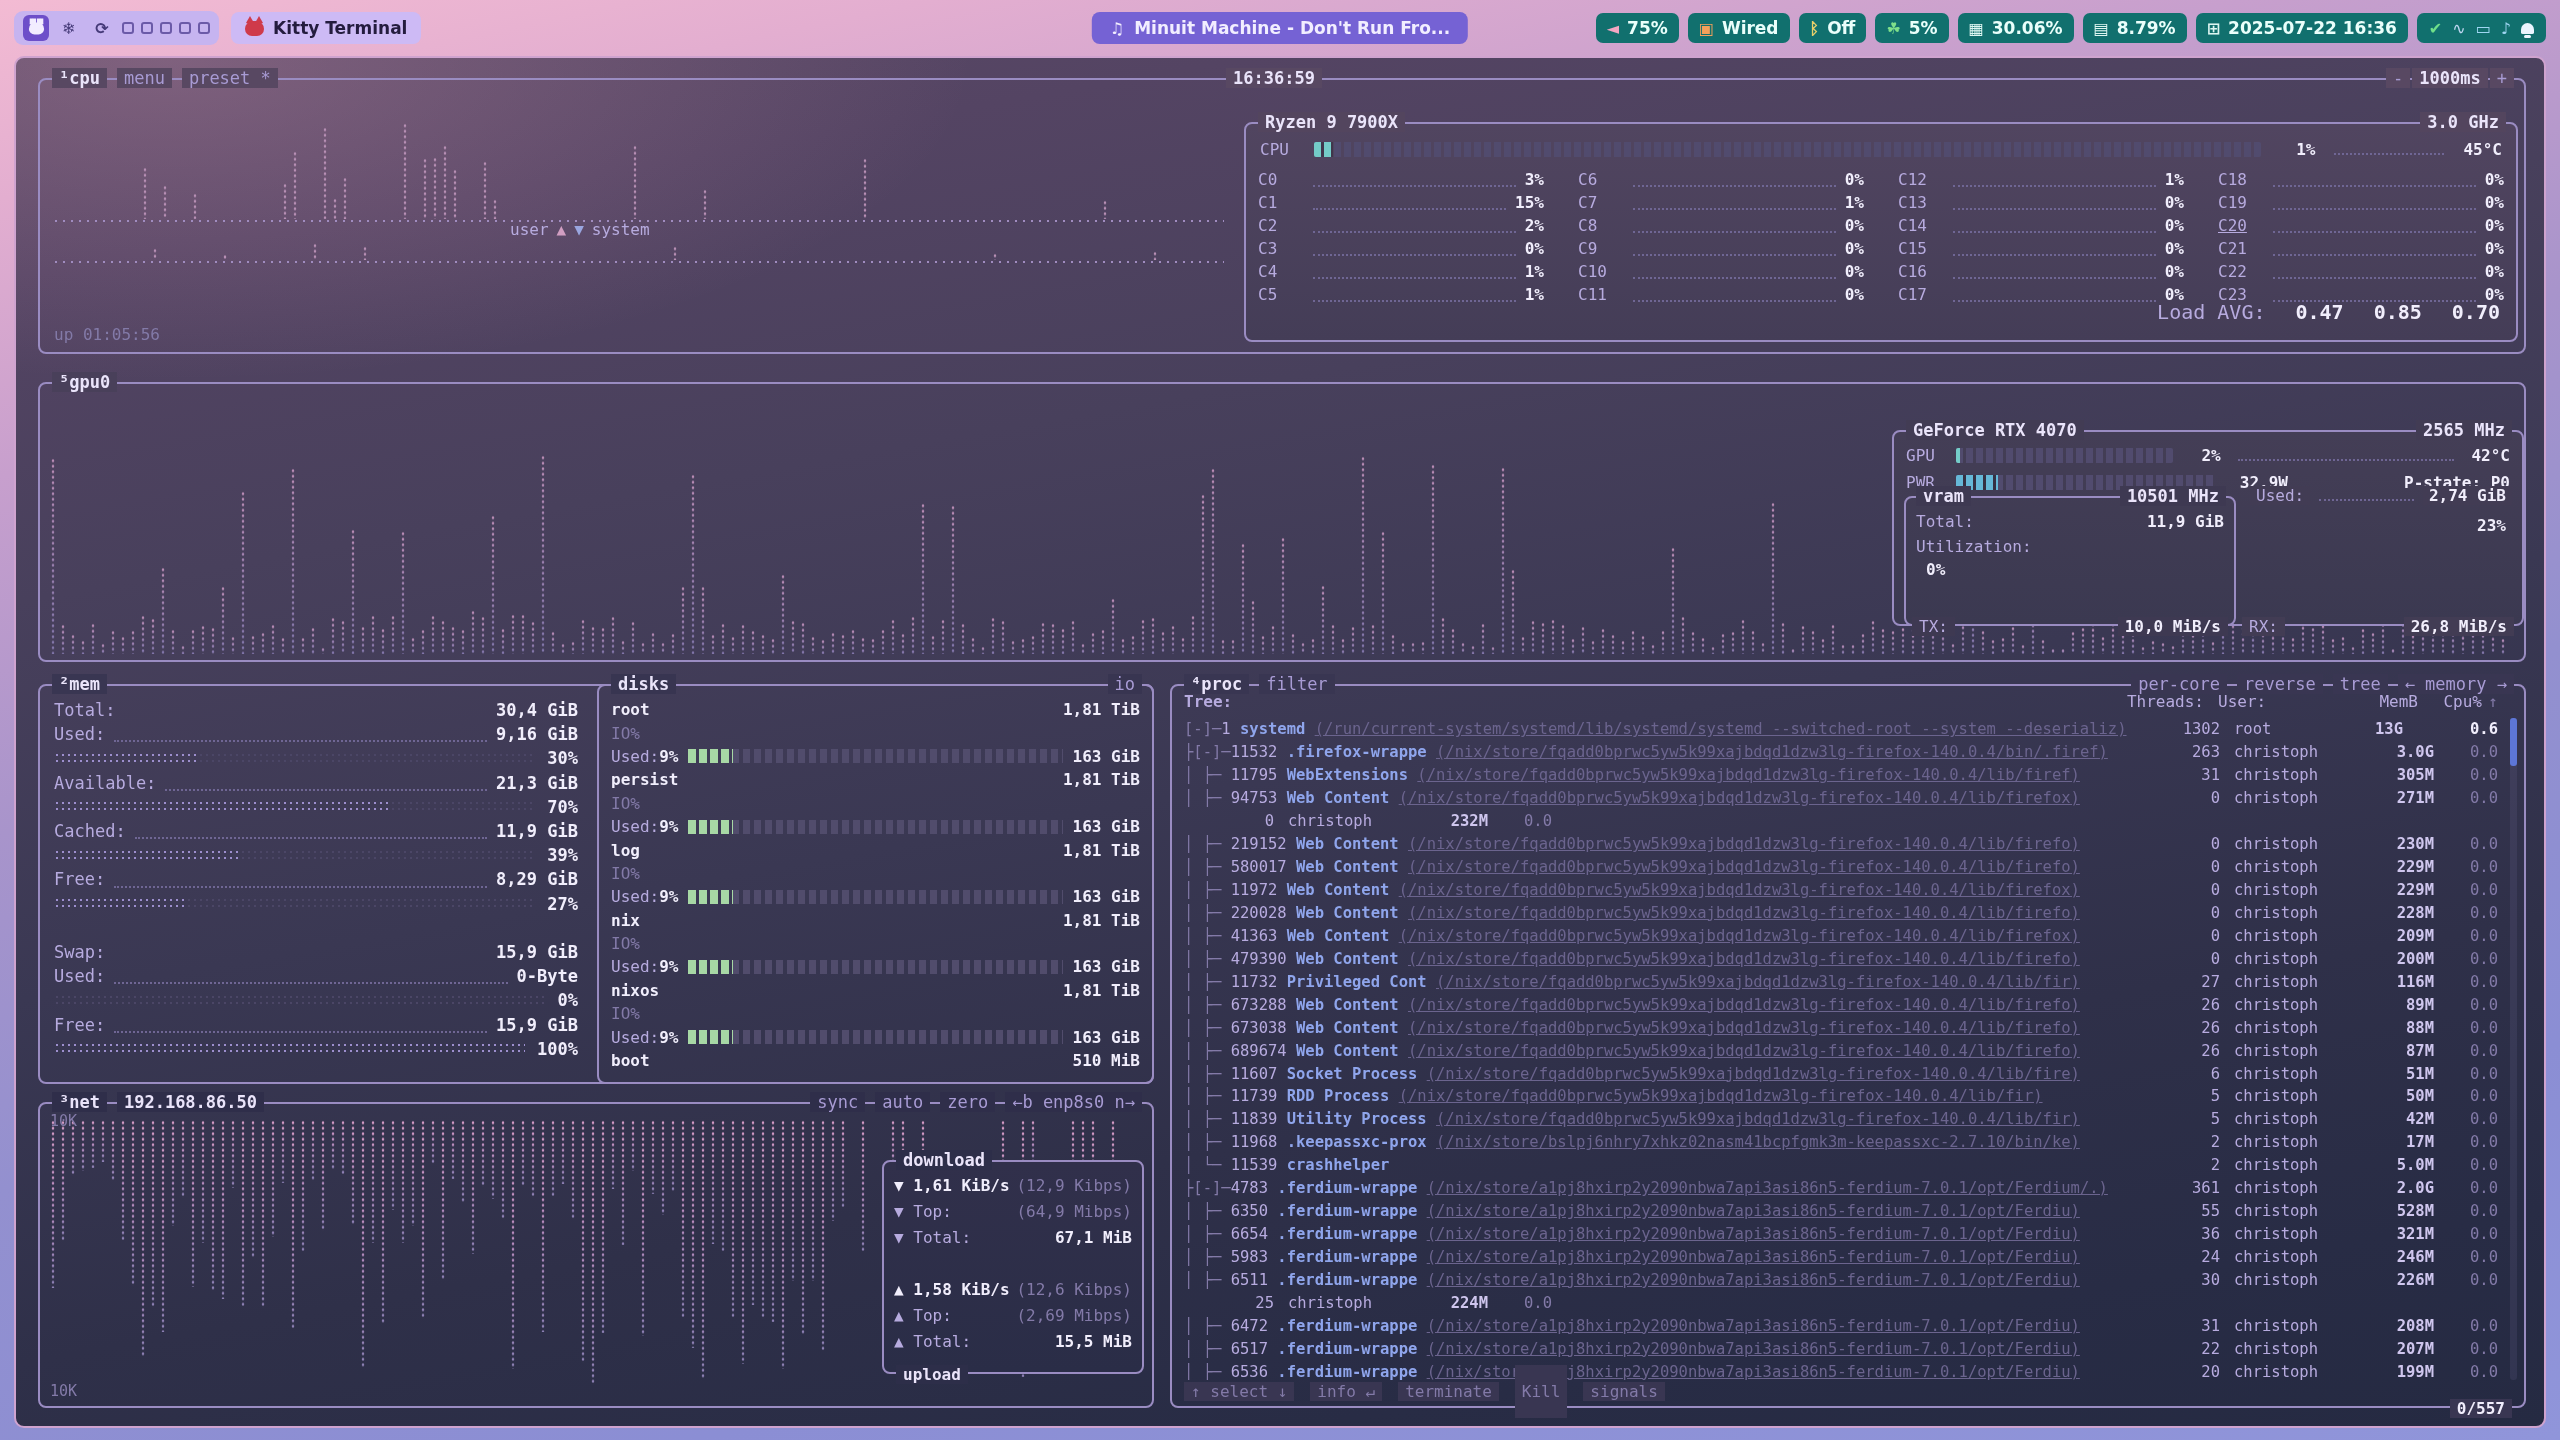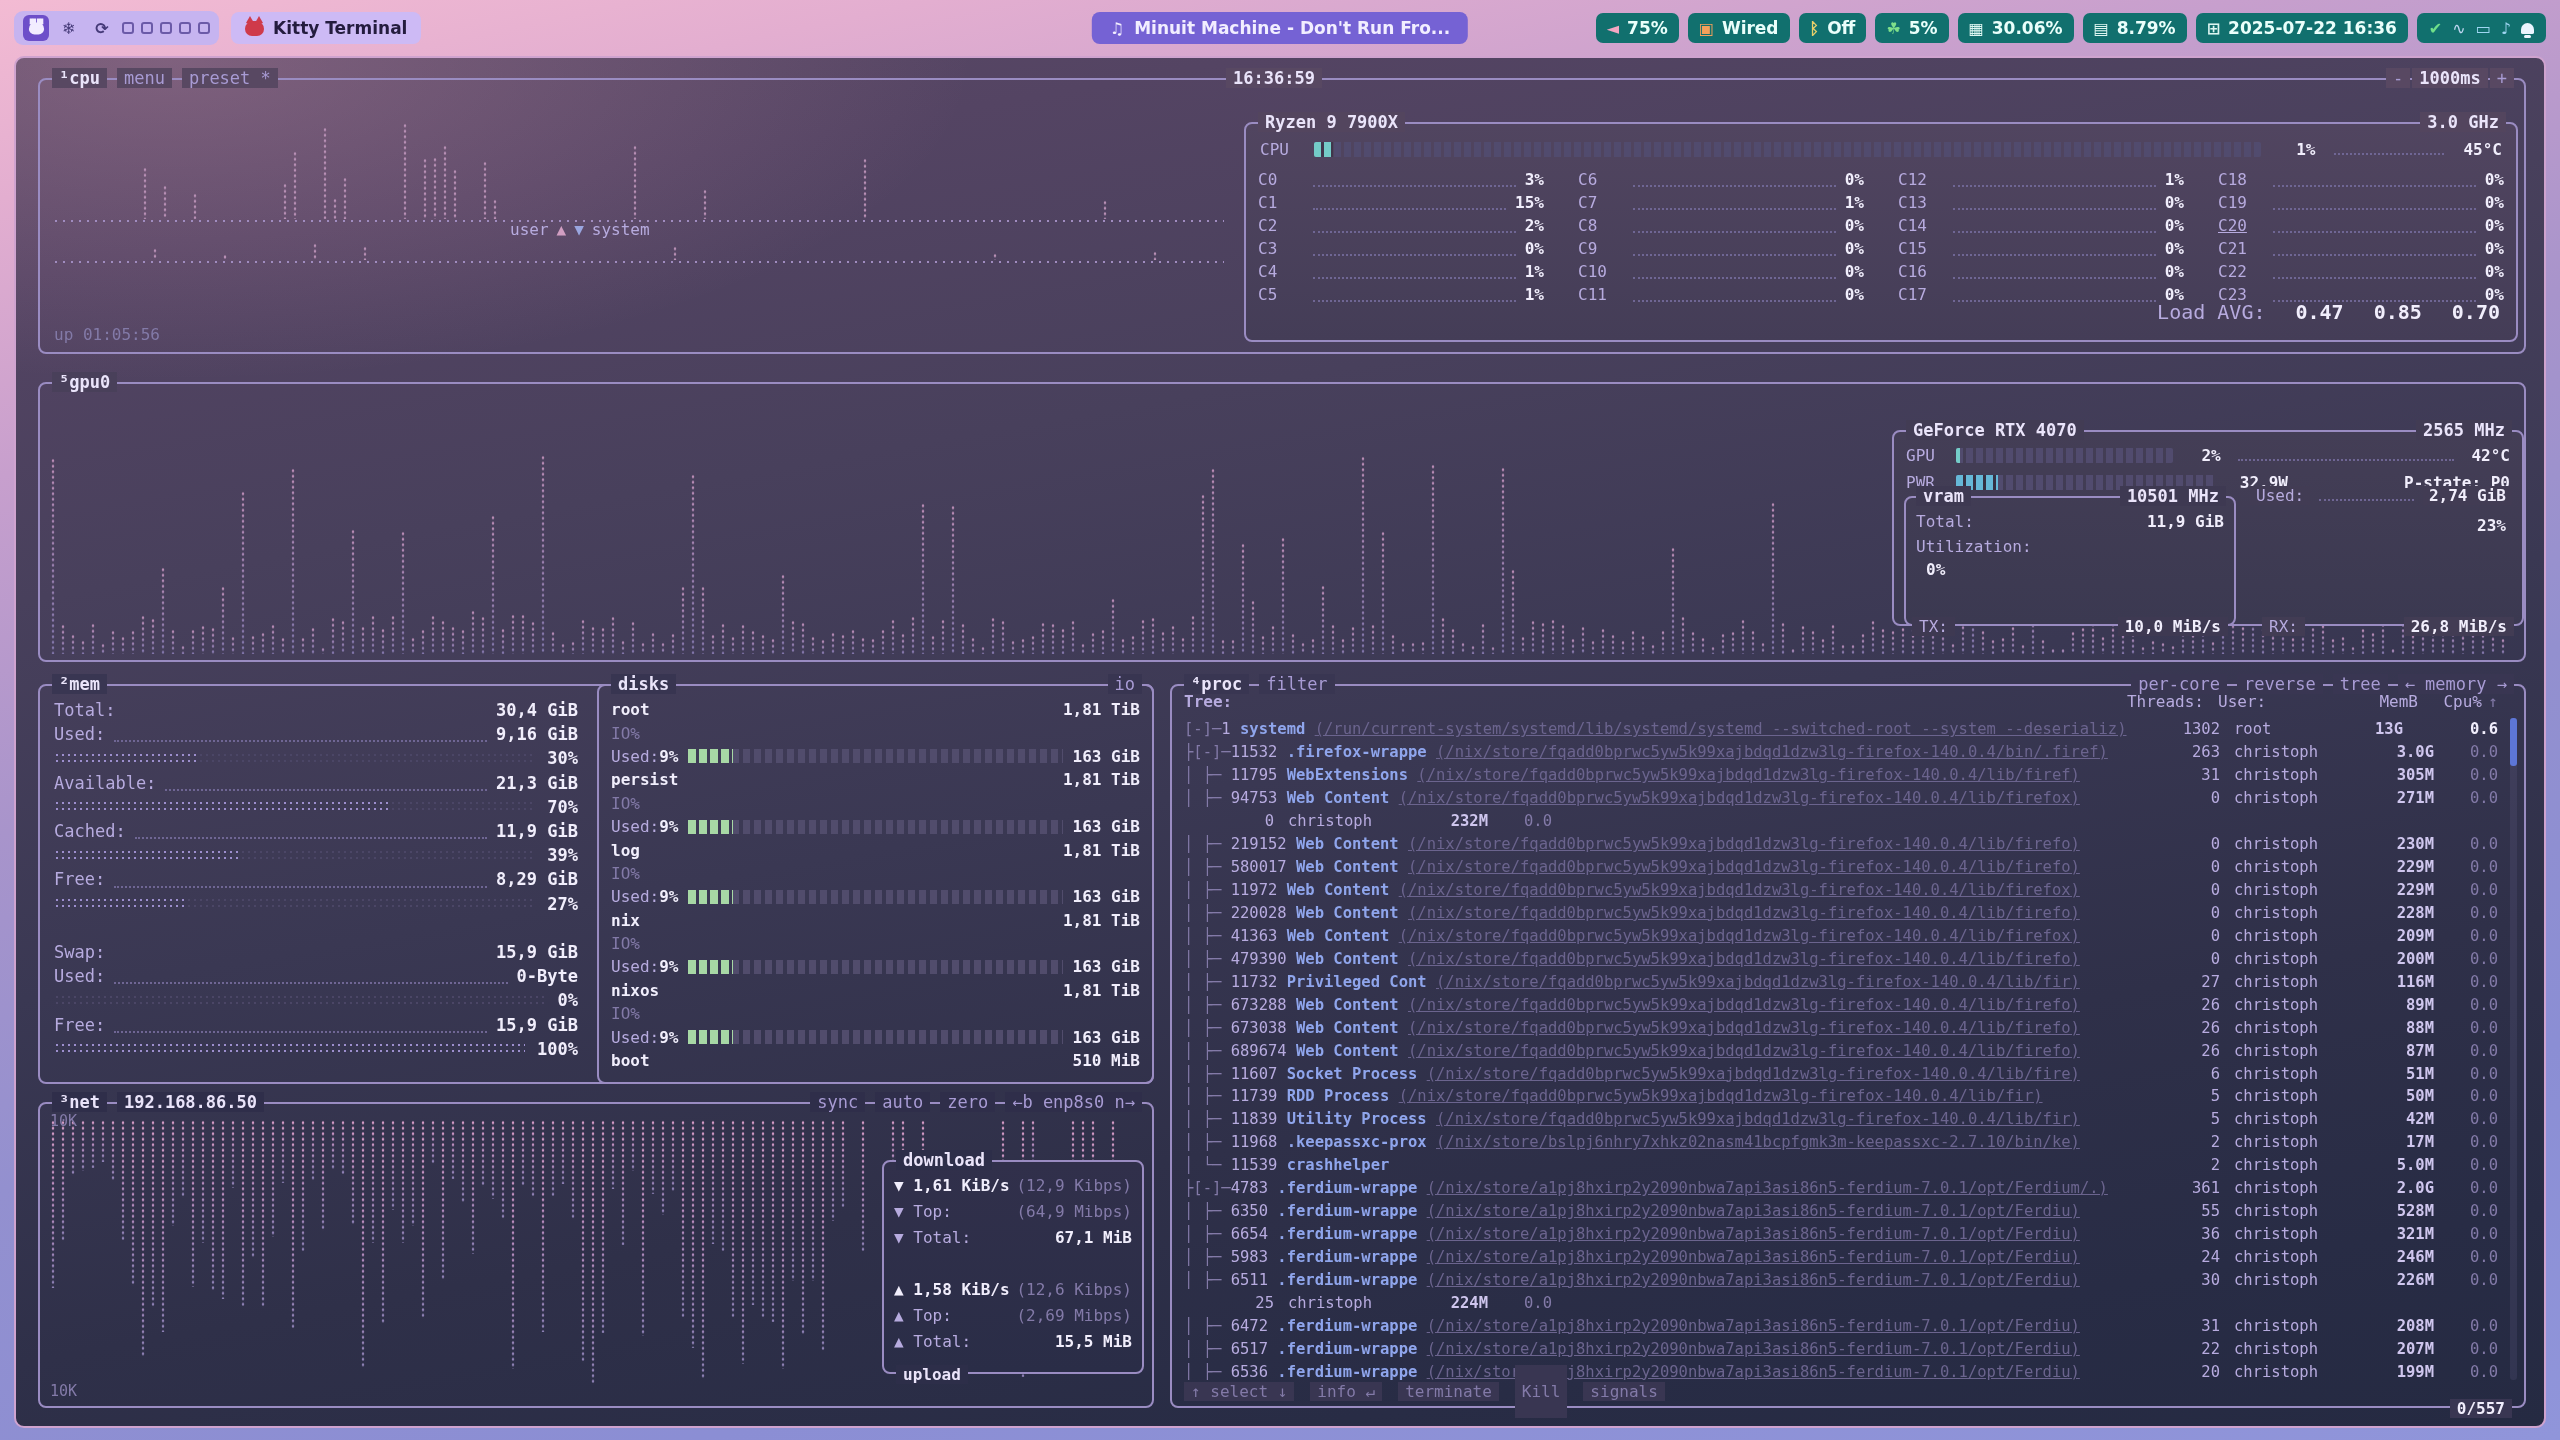--- a/index.html
+++ b/index.html
@@ -661,21 +661,21 @@
       </div>
 
       <div class="fr" style="position:absolute;left:356px;right:10px;top:54px;font-size:16px;z-index:3">
         <span class="l" style="background:var(--tbg);padding:0 6px">Used:</span>
         <span class="lead"></span>
         <span class="v" style="background:var(--tbg);padding:0 6px">2,74 GiB</span>
       </div>
       <div class="fr" style="position:absolute;right:16px;top:84px;font-size:16px">
         <span class="v">23%</span>
       </div>
-      <div class="bb" style="left:368px">
+      <div class="bb" style="left:348px">
           <span class="l">RX:</span>
         </div>
       <div class="bb" style="right:8px">
           <span class="v">26,8 MiB/s</span>
         </div>
     </div>
   </div>
 
   <div class="bx" style="left:22px;top:626px;width:1116px;height:400px;--tbg:#393652">
     <div class="bt" style="left:12px">

